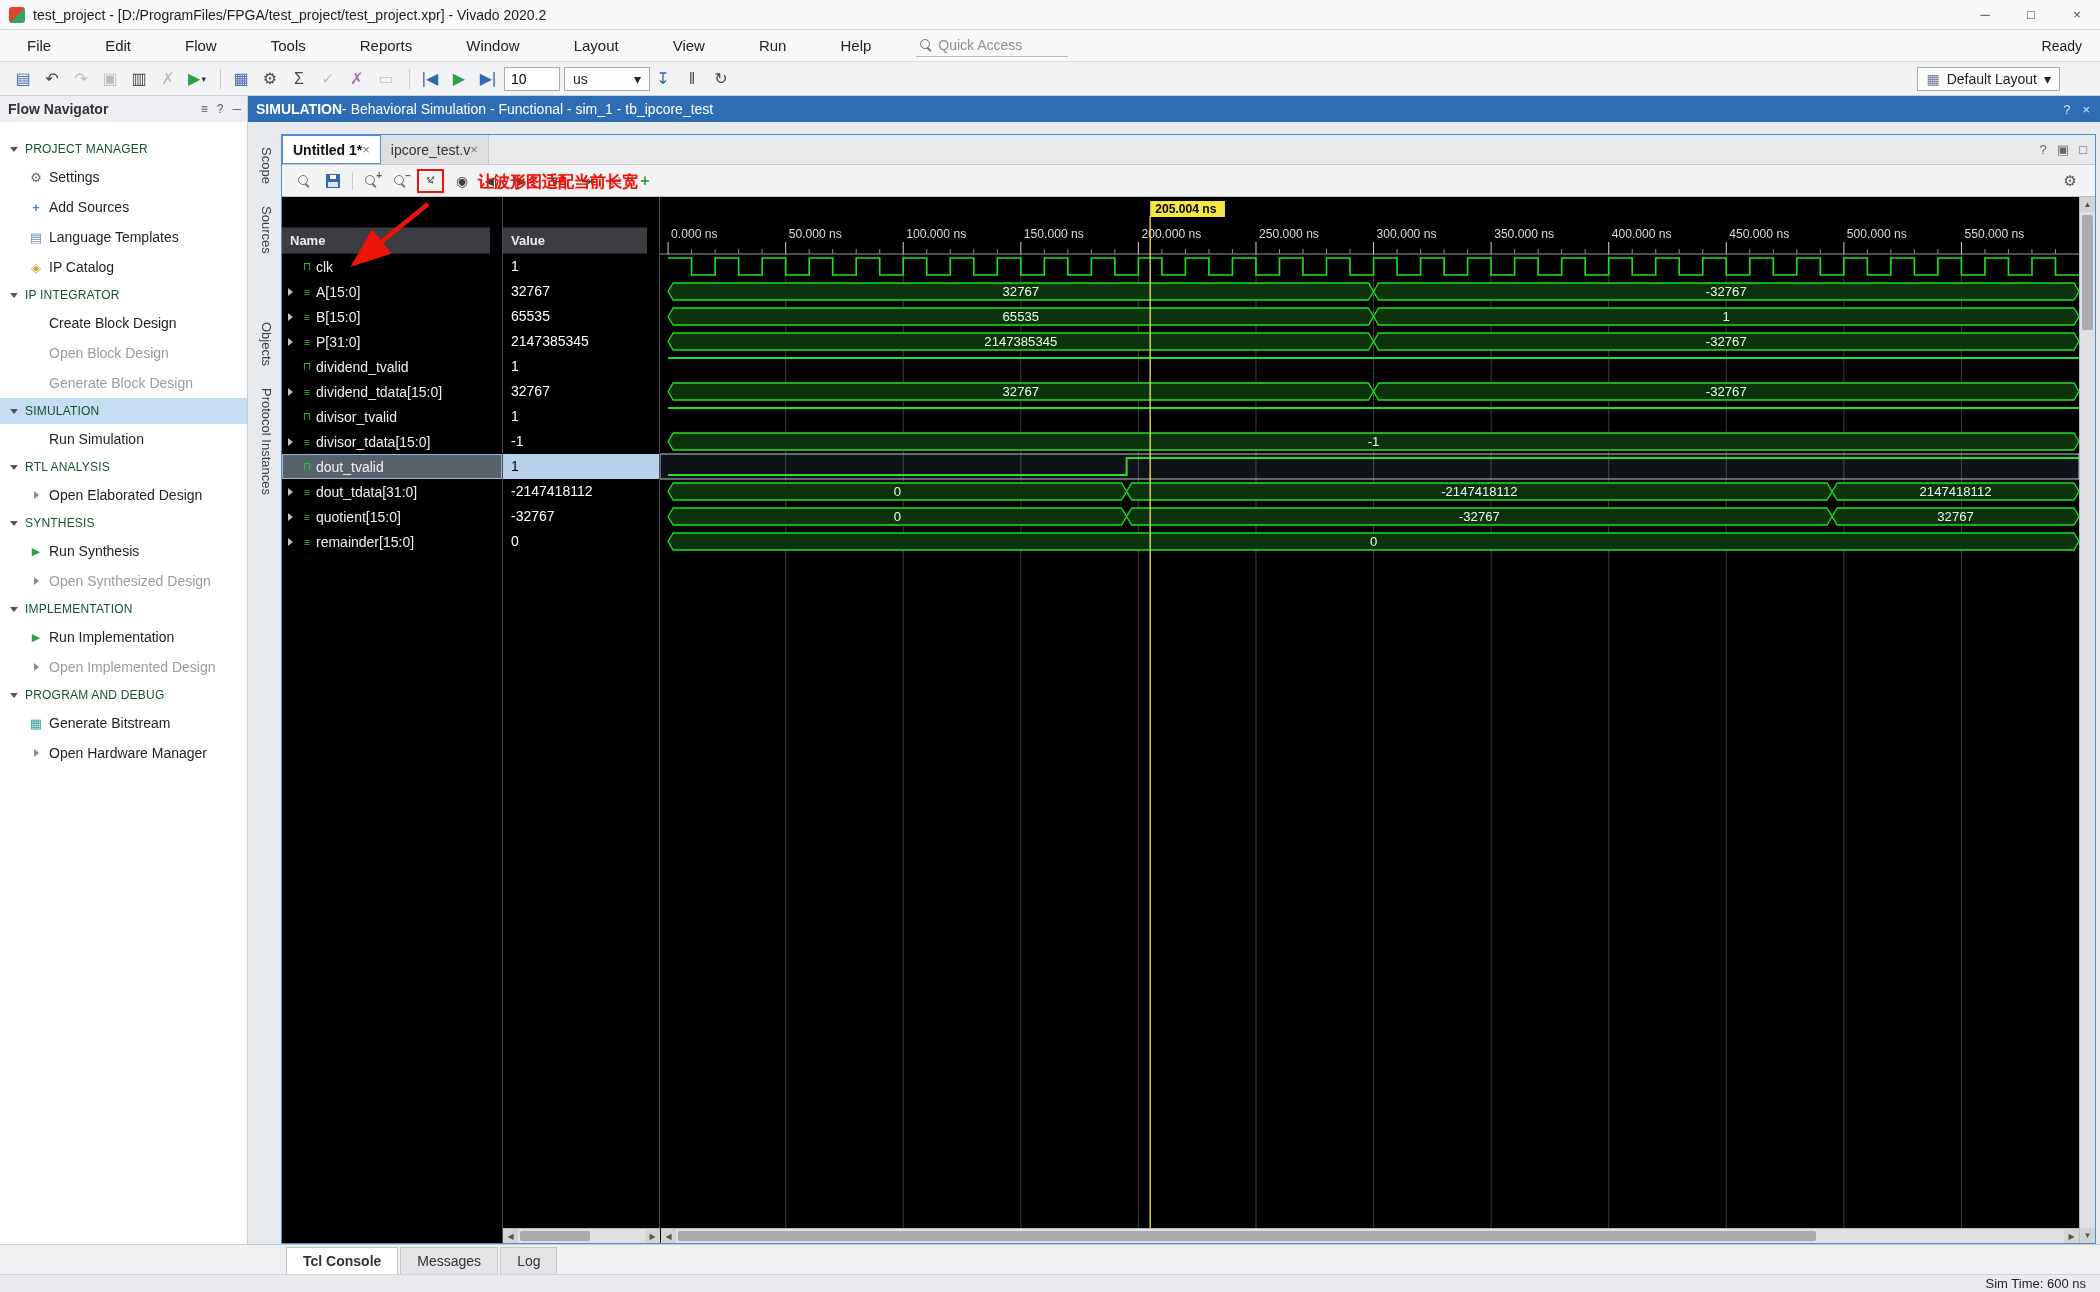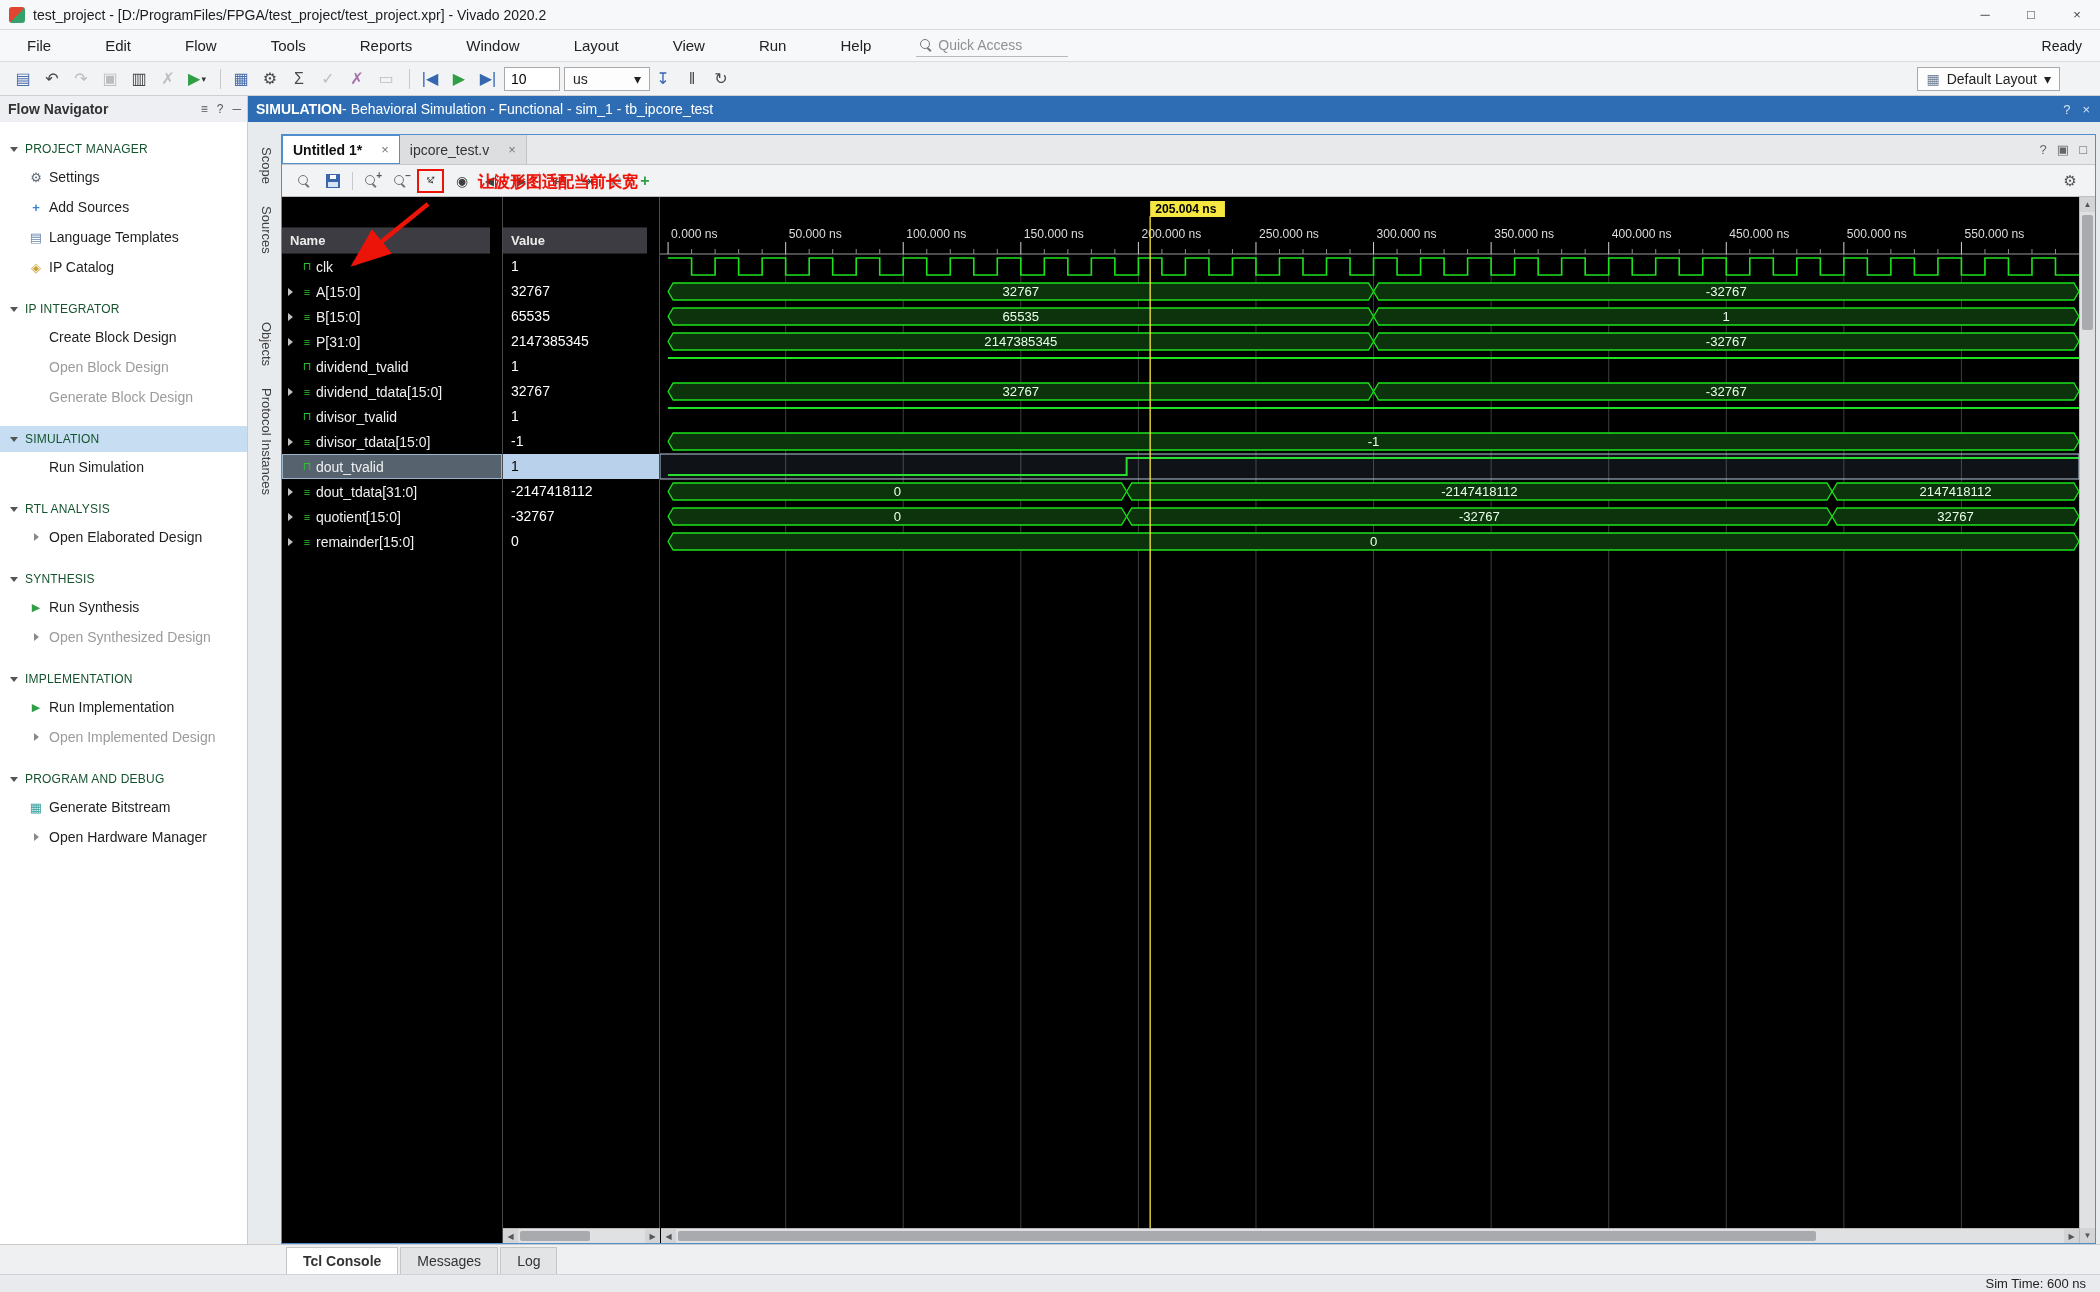--- a/index.html
+++ b/index.html
@@ -46,42 +46,42 @@
 .flownav-header{width:248px;background:#edeff2;border-right:1px solid #c9ccd1;display:flex;align-items:center;padding:0 6px 0 8px}
 .flownav-header .fn-title{font-weight:bold;font-size:14px;color:#333}
 .fn-hdr-icons{margin-left:auto;display:flex;gap:9px;font-size:12px;color:#555}
 .sim-banner{flex:1;background:#2e6db4;color:#fff;display:flex;align-items:center;padding-left:8px;font-size:14px}
 .sim-banner b{font-weight:bold;margin-right:0}
 .banner-icons{margin-left:auto;margin-right:10px;display:flex;gap:12px;color:#d5e4f6;font-size:13px}
 
 
 .main{display:flex;height:1122px}
 .flownav{width:248px;background:#fff;border-right:1px solid #c9ccd1;overflow:hidden;padding-top:12px}
-.fn-sec{display:flex;align-items:center;height:26px;padding-left:10px;margin-top:14px}
+.fn-sec{display:flex;align-items:center;height:26px;padding-left:10px;}
 .fn-sec:first-child{margin-top:2px}
 .fn-sec-label{font-weight:normal;font-size:12px;color:#14532d;margin-left:7px;letter-spacing:.2px}
 .fn-sec.sel{background:#c6ddf2}
 .fn-item{display:flex;align-items:center;height:30px;padding-left:26px;font-size:14px;color:#1f1f1f}
 .fn-item.dis{color:#9b9b9b}
 .fn-ic{width:20px;display:inline-flex;justify-content:center;font-size:13px}
 .fn-item-label{margin-left:3px}
 .c-gear{color:#5f6b76}.c-plus{color:#3a7fd6;font-weight:bold}.c-doc{color:#6a87b0}.c-chip{color:#c9a23a}.c-play{color:#2f9e44;font-size:11px}.c-bit{color:#3aa0a0}
 .chev-down{width:0;height:0;border-left:4px solid transparent;border-right:4px solid transparent;border-top:5px solid #555;display:inline-block}
 .chev-right{width:0;height:0;border-top:4px solid transparent;border-bottom:4px solid transparent;border-left:5px solid #8a8a8a;display:inline-block}
 
 
 .workspace{flex:1;display:flex;align-items:stretch;padding:12px 4px 0 4px;background:#e8ebee}
 .sidetabs{width:29px;display:flex;flex-direction:column;align-items:center;padding-top:2px}
 .side-tab{writing-mode:vertical-rl;font-size:13px;color:#3e3e3e;padding:11px 0;line-height:27px}
 .side-tab.gapafter{margin-bottom:46px}
 .editor-panel{flex:1;display:flex;flex-direction:column;border:1px solid #4f8fd0;background:#f0f1f2}
 
 
 .etabbar{height:30px;background:#e7e9eb;display:flex;align-items:stretch;border-bottom:1px solid #c9c9c9}
-.etab{display:flex;align-items:center;padding:0 10px;font-size:14px;color:#333;background:#dcdee0;border-right:1px solid #c4c4c4;gap:19px}
+.etab{display:flex;align-items:center;padding:0 10px;font-size:14px;color:#333;background:#dcdee0;border-right:1px solid #c4c4c4;gap:0}
 .etab.active{background:#fff;border:1px solid #4f8fd0;color:#111;font-weight:bold}
 .etab-close{font-size:13px;color:#777;font-weight:normal}
 .etab-actions{margin-left:auto;display:flex;align-items:center;gap:10px;padding-right:8px;color:#666;font-size:13px}
 
 
 .wave-toolbar{height:32px;background:#f2f3f4;border-bottom:1px solid #bfbfbf;display:flex;align-items:center;padding-left:10px;position:relative}
 .wtbi{min-width:24px;height:24px;display:inline-flex;align-items:center;justify-content:center;color:#3f3f3f;font-size:14px;margin-right:5px;position:relative}
 .wtbi.small{font-size:12px}
 .wtbi.gray{color:#9a9a9a}
 .wtbi.green{color:#2f9e44;font-weight:bold;font-size:16px}

